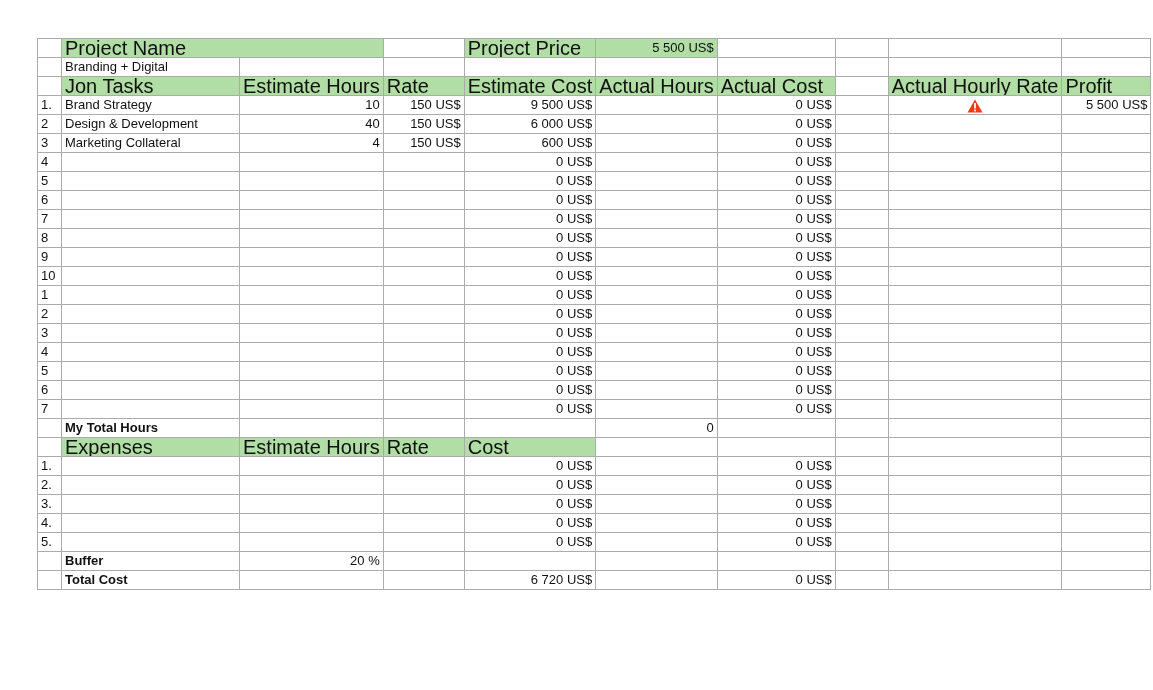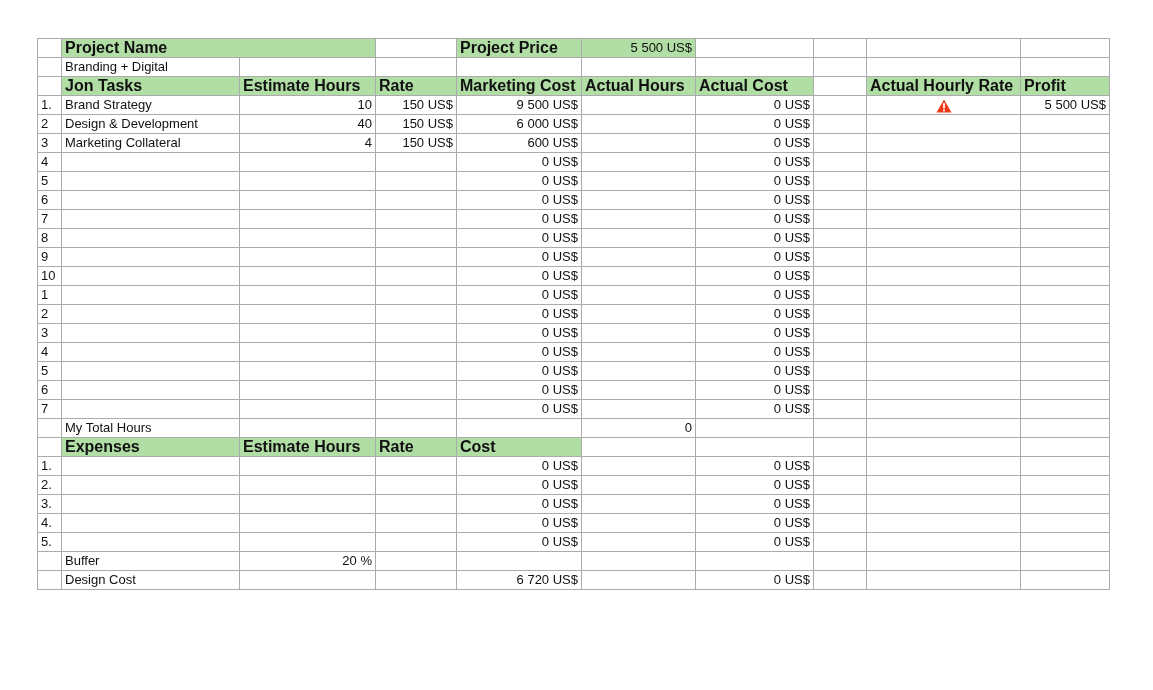--- a/index.html
+++ b/index.html
@@ -3,22 +3,22 @@
 <meta charset="utf-8">
 <style>
   html, body { margin: 0; padding: 0; background: #ffffff; }
   body { width: 1153px; height: 690px; position: relative; overflow: hidden;
          font-family: "Liberation Sans", sans-serif; font-size: 13px; color: #111; }
   table.sheet { position: absolute; left: 37px; top: 38px; border-collapse: collapse; table-layout: fixed; }
   table.sheet td { border: 1px solid #ababab; height: 18px; padding: 0 3px; white-space: nowrap; overflow: hidden;
                    line-height: 18px; vertical-align: middle; box-sizing: border-box; }
   td.num { text-align: right; }
   td.center { text-align: center; }
-  td.bold { font-weight: normal; }
-  td.hdr { font-weight: bold; font-size: 16px; }
+  td.bold { font-weight: bold; }
+  td.hdr { font-weight: normal; font-size: 20px; }
   td.green { background: #b1dea5; }
   td.gnob { border-left-color: #b1dea5; border-right-color: #b1dea5; }
   td.idx { padding-left: 2px; }
   .warn { display: inline-block; width: 16px; height: 14px; position: relative; vertical-align: middle; }
   .warn svg { display: block; }
 </style>
 </head>
 <body>
 
 <table class="sheet">
@@ -59,21 +59,21 @@
       <td></td>
       <td></td>
       <td></td>
     </tr>
 
     <tr>
       <td></td>
       <td class="green hdr gnob">Jon Tasks</td>
       <td class="green hdr gnob">Estimate Hours</td>
       <td class="green hdr gnob">Rate</td>
-      <td class="green hdr gnob">Marketing Cost</td>
+      <td class="green hdr gnob">Estimate Cost</td>
       <td class="green hdr gnob">Actual Hours</td>
       <td class="green hdr gnob">Actual Cost</td>
       <td></td>
       <td class="green hdr gnob">Actual Hourly Rate</td>
       <td class="green hdr gnob">Profit</td>
     </tr>
   </tbody>
   <tbody id="task-body">
       <tr>
         <td class="idx">1.</td>
@@ -385,21 +385,21 @@
       <td></td>
       <td></td>
       <td></td>
       <td></td>
       <td></td>
       <td></td>
     </tr>
 
     <tr>
       <td></td>
-      <td class="bold">Design Cost</td>
+      <td class="bold">Total Cost</td>
       <td></td>
       <td></td>
       <td class="num">6 720 US$</td>
       <td></td>
       <td class="num">0 US$</td>
       <td></td>
       <td></td>
       <td></td>
     </tr>
   </tbody>

